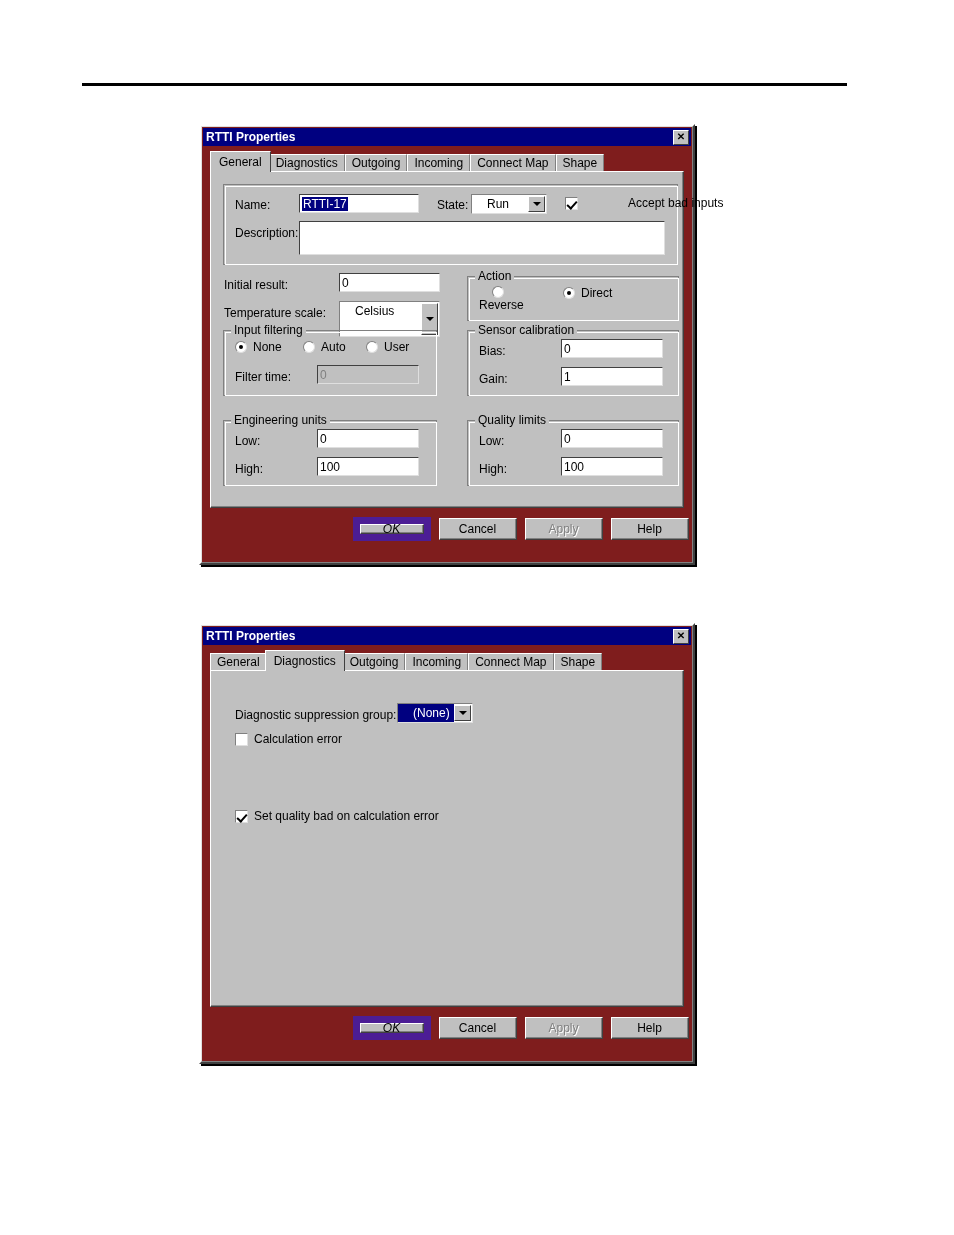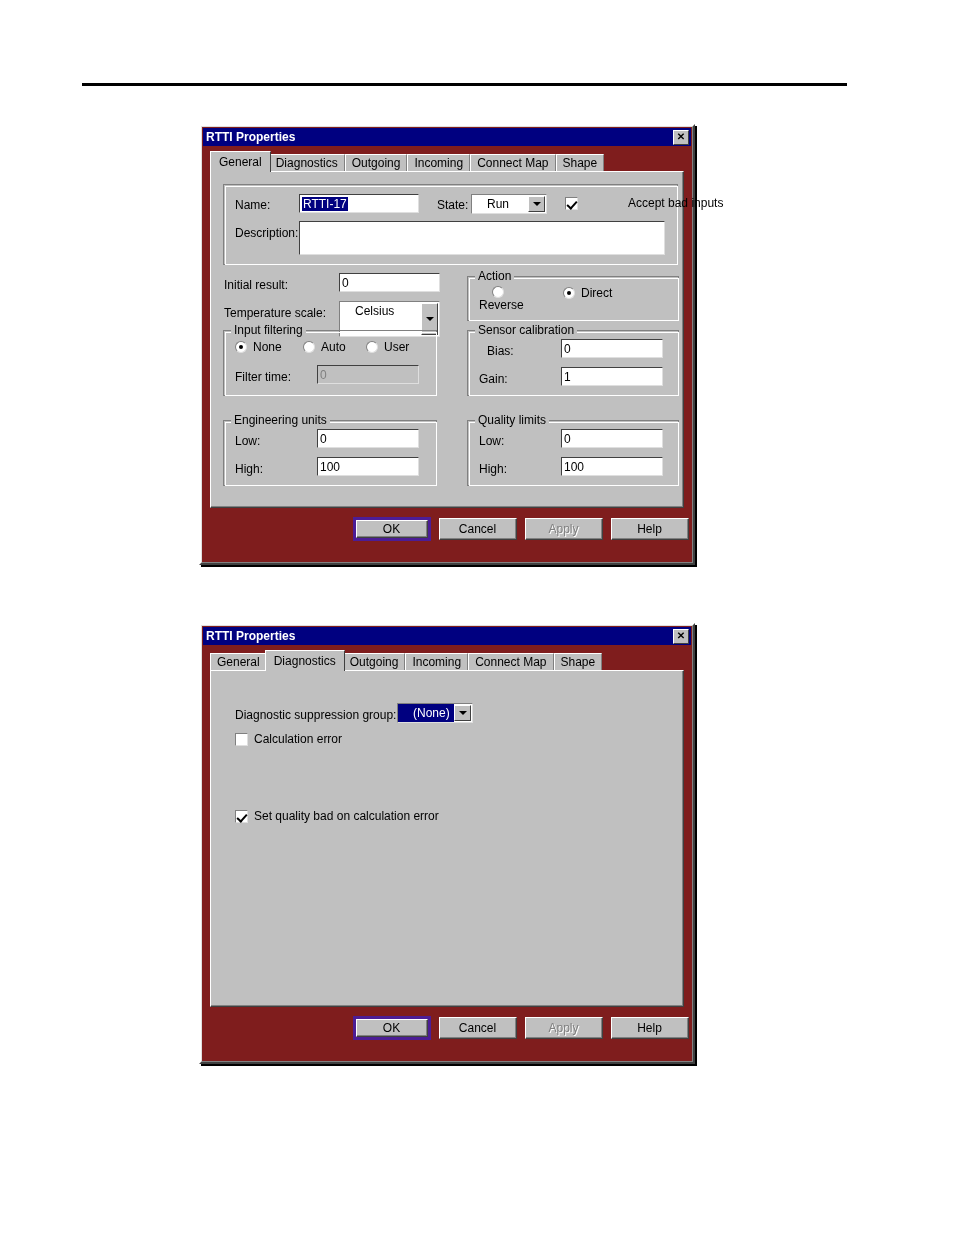--- a/index.html
+++ b/index.html
@@ -329,21 +329,22 @@
     position: absolute;
     inset: 0;
     box-sizing: border-box;
     border-right: 1px solid #808080;
     border-bottom: 1px solid #808080;
     display: flex;
     align-items: center;
     justify-content: center;
   }
   .btn.default {
-    border: 3px solid #4c1d95;
+    border: 7px solid #4c1d95;
+    font-style: italic;
   }
   .btn.default .btn-inner {
     border-top: 1px solid #ffffff;
     border-left: 1px solid #ffffff;
     border-right: 1px solid #404040;
     border-bottom: 1px solid #404040;
   }
   .btn.default .btn-inner2 {
     position: absolute;
     inset: 0;
@@ -450,21 +451,21 @@
       <span>User</span>
     </div>
     <div class="lbl" style="left:24px; top:198px;">Filter time:</div>
     <div class="field sunken-dark gray" style="left:106px; top:193px; width:102px; height:19px; line-height:16px;">
       <span>0</span>
     </div>
 
     <div class="groupbox" style="left:256px; top:158px; width:212px; height:66px;">
       <span class="group-title">Sensor calibration</span>
     </div>
-    <div class="lbl" style="left:276px; top:172px;">Bias:</div>
+    <div class="lbl" style="left:268px; top:172px;">Bias:</div>
     <div class="field sunken-dark" style="left:350px; top:167px; width:102px; height:19px; line-height:16px;">
       <span>0</span>
     </div>
     <div class="lbl" style="left:268px; top:200px;">Gain:</div>
     <div class="field sunken-dark" style="left:350px; top:195px; width:102px; height:19px; line-height:16px;">
       <span>1</span>
     </div>
 
     <div class="groupbox" style="left:12px; top:248px; width:214px; height:66px;">
       <span class="group-title">Engineering units</span>

